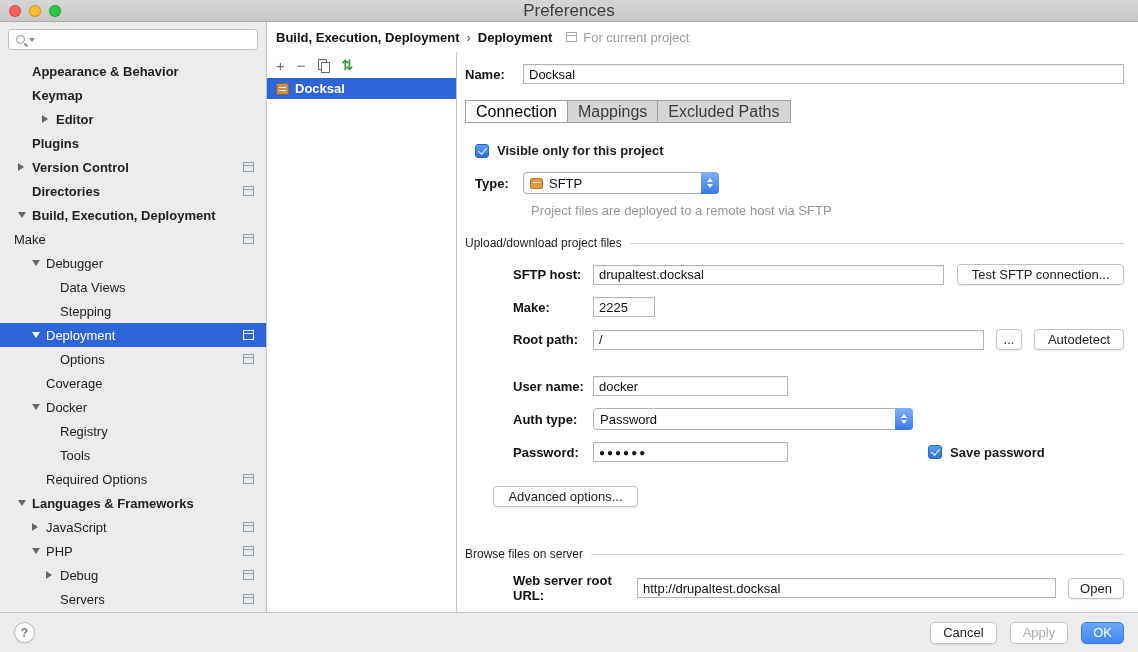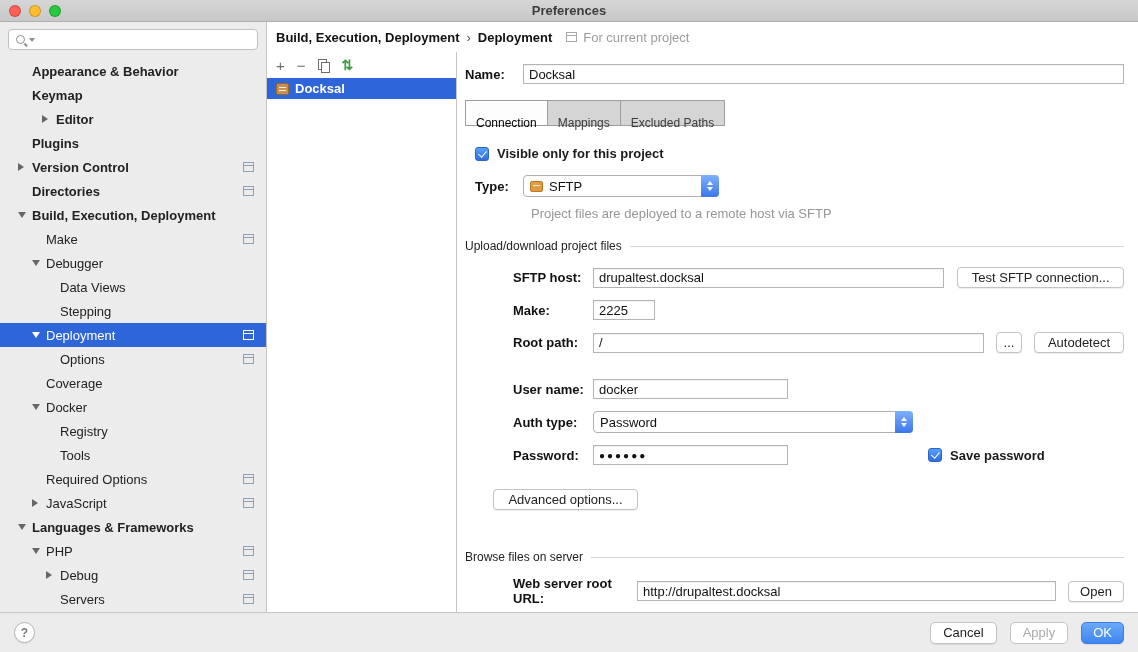--- a/index.html
+++ b/index.html
@@ -8,21 +8,21 @@
 
   .window { width:1138px; height:652px; display:flex; flex-direction:column; }
 
   
   .titlebar { height:22px; flex:none; background:linear-gradient(#d6d6d6,#c8c8c8); border-bottom:1px solid #aeaeae; position:relative; display:flex; align-items:center; }
   .traffic { position:absolute; left:9px; top:5px; display:flex; gap:8px; }
   .tl { width:12px; height:12px; border-radius:50%; border:0.5px solid rgba(0,0,0,.2); }
   .tl.red { background:var(--traffic-red); }
   .tl.yellow { background:var(--traffic-yellow); }
   .tl.green { background:var(--traffic-green); }
-  .title { flex:1; text-align:center; font-weight:bold; font-size:13px; color:#3d3d3d; }
+  .title { flex:1; text-align:center; font-weight:normal; font-size:17px; color:#3d3d3d; }
 
   
   .main { flex:1; display:flex; min-height:0; }
 
   .sidebar { width:267px; flex:none; background:#ececec; border-right:1px solid #c4c4c4; display:flex; flex-direction:column; }
   .searchbox { margin:7px 8px 6px 8px; height:21px; background:#fff; border:1px solid #c0c0c0; border-radius:4px; display:flex; align-items:center; padding:0 7px; gap:4px; flex:none; }
   .mag { width:9px; height:9px; border:1.5px solid #8e8e8e; border-radius:50%; position:relative; flex:none; }
   .mag::after { content:''; position:absolute; width:4px; height:1.5px; background:#8e8e8e; transform:rotate(45deg); left:7px; top:8px; }
   .mag-caret { width:0; height:0; border-left:3px solid transparent; border-right:3px solid transparent; border-top:4px solid #8e8e8e; }
 
@@ -67,21 +67,21 @@
   
   .form-panel { flex:1; min-width:0; padding:12px 14px 0 8px; }
   .frow { display:flex; align-items:center; }
   .flabel { font-weight:bold; color:#111; flex:none; }
   .tfield { height:20px; border:1px solid #b4b4b4; background:#fff; font:13px "Liberation Sans",sans-serif; padding:0 5px; box-shadow:inset 0 1px 1px rgba(0,0,0,.06); outline:none; color:#111; }
   .grow { flex:1; min-width:0; }
 
   .name-row .flabel { width:58px; }
 
   .tabs { display:flex; margin-top:16px; }
-  .tab { height:23px; line-height:21px; padding:12px 10px; border:1px solid #9e9e9e; margin-left:-1px; font-size:12px; color:#3c3c3c; background:#d5d5d5; }
+  .tab { height:23px; line-height:21px; padding:0 10px; border:1px solid #9e9e9e; margin-left:-1px; font-size:16px; color:#3c3c3c; background:#d5d5d5; }
   .tab:first-child { margin-left:0; }
   .tab.active { background:#fdfdfd; color:#000; position:relative; z-index:1; }
 
   .checkbox-row { margin:20px 0 0 10px; display:flex; align-items:center; gap:8px; }
   .checkbox { width:14px; height:14px; border-radius:3px; background:linear-gradient(var(--checkbox-top),var(--checkbox-bottom)); position:relative; flex:none; border:1px solid #2b63c9; }
   .checkbox::after { content:''; position:absolute; left:4px; top:1px; width:3.5px; height:7px; border:solid #fff; border-width:0 1.8px 1.8px 0; transform:rotate(40deg); }
   .cb-label { font-weight:bold; }
 
   .type-row { margin-top:14px; padding-left:10px; }
   .type-row .flabel { width:48px; }
@@ -176,21 +176,21 @@
           </div>
           <div class="tree-row" style="padding-left: 18px;">
             <span class="tree-arrow none"></span>
             <span class="tree-label bold">Directories</span>
             <span class="proj-icon"></span>
           </div>
           <div class="tree-row" style="padding-left: 18px;">
             <span class="tree-arrow expanded"></span>
             <span class="tree-label bold">Build, Execution, Deployment</span>
           </div>
-          <div class="tree-row" style="padding-left: 32px;">
+          <div class="tree-row" style="">
             <span class="tree-arrow none"></span>
             <span class="tree-label">Make</span>
             <span class="proj-icon"></span>
           </div>
           <div class="tree-row" style="padding-left: 32px;">
             <span class="tree-arrow expanded"></span>
             <span class="tree-label">Debugger</span>
           </div>
           <div class="tree-row" style="padding-left: 46px;">
             <span class="tree-arrow none"></span>
@@ -223,29 +223,29 @@
             <span class="tree-label">Registry</span>
           </div>
           <div class="tree-row" style="padding-left: 46px;">
             <span class="tree-arrow none"></span>
             <span class="tree-label">Tools</span>
           </div>
           <div class="tree-row" style="padding-left: 32px;">
             <span class="tree-arrow none"></span>
             <span class="tree-label">Required Options</span>
             <span class="proj-icon"></span>
+          </div>
+          <div class="tree-row" style="padding-left: 18px;">
+            <span class="tree-arrow expanded"></span>
+            <span class="tree-label bold">Languages &amp; Frameworks</span>
           </div>
           <div class="tree-row" style="padding-left: 32px;">
             <span class="tree-arrow collapsed"></span>
             <span class="tree-label">JavaScript</span>
             <span class="proj-icon"></span>
-          </div>
-          <div class="tree-row" style="padding-left: 18px;">
-            <span class="tree-arrow expanded"></span>
-            <span class="tree-label bold">Languages &amp; Frameworks</span>
           </div>
           <div class="tree-row" style="padding-left: 32px;">
             <span class="tree-arrow expanded"></span>
             <span class="tree-label">PHP</span>
             <span class="proj-icon"></span>
           </div>
           <div class="tree-row" style="padding-left: 46px;">
             <span class="tree-arrow collapsed"></span>
             <span class="tree-label">Debug</span>
             <span class="proj-icon"></span>

